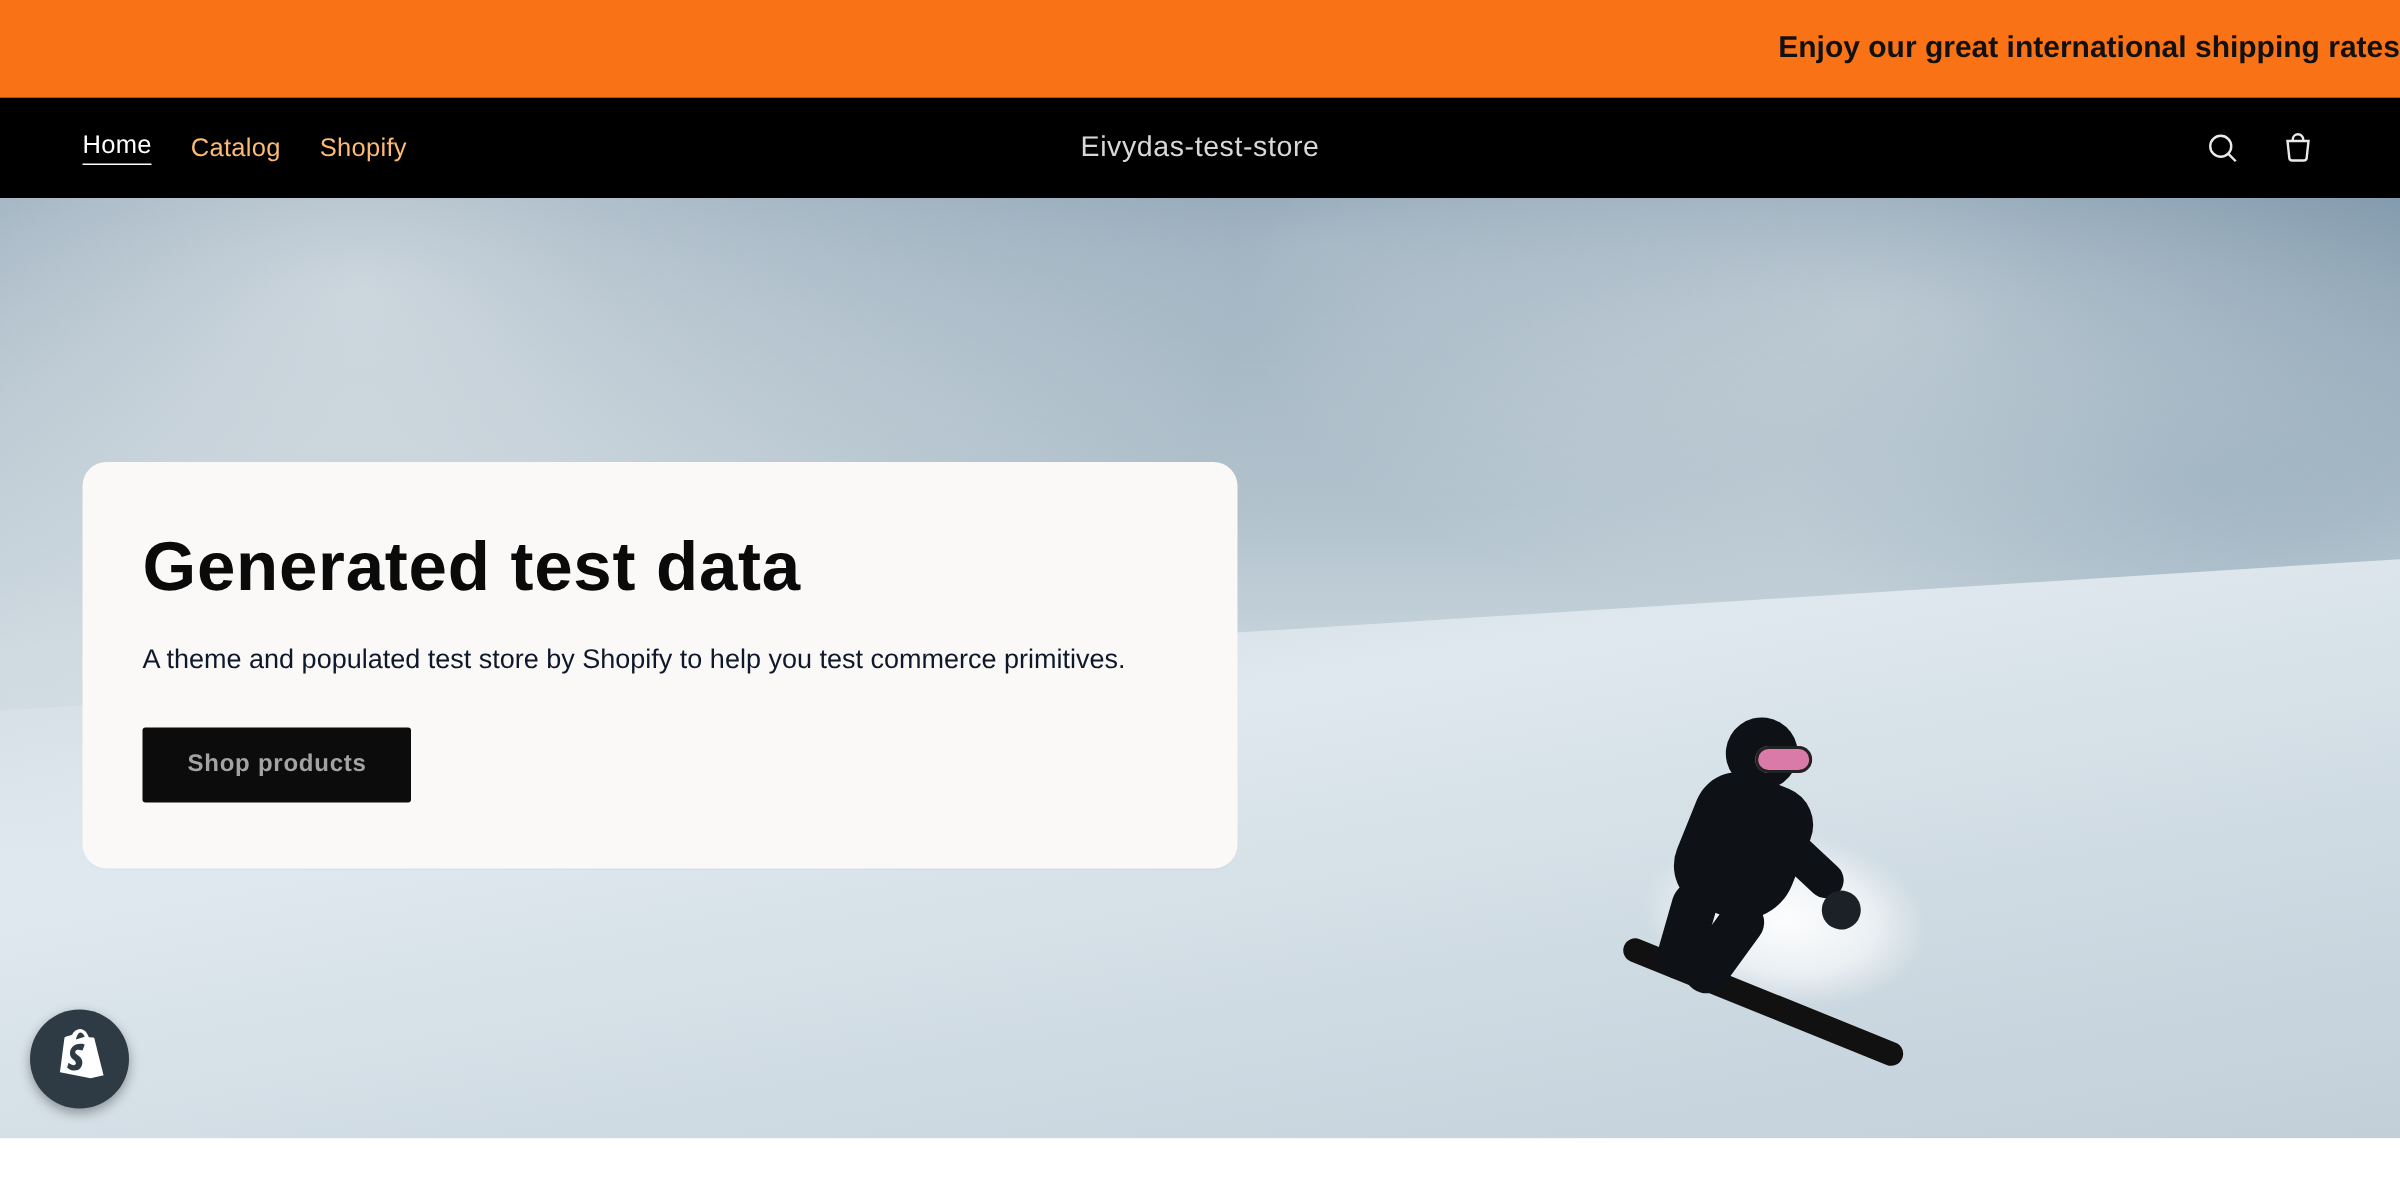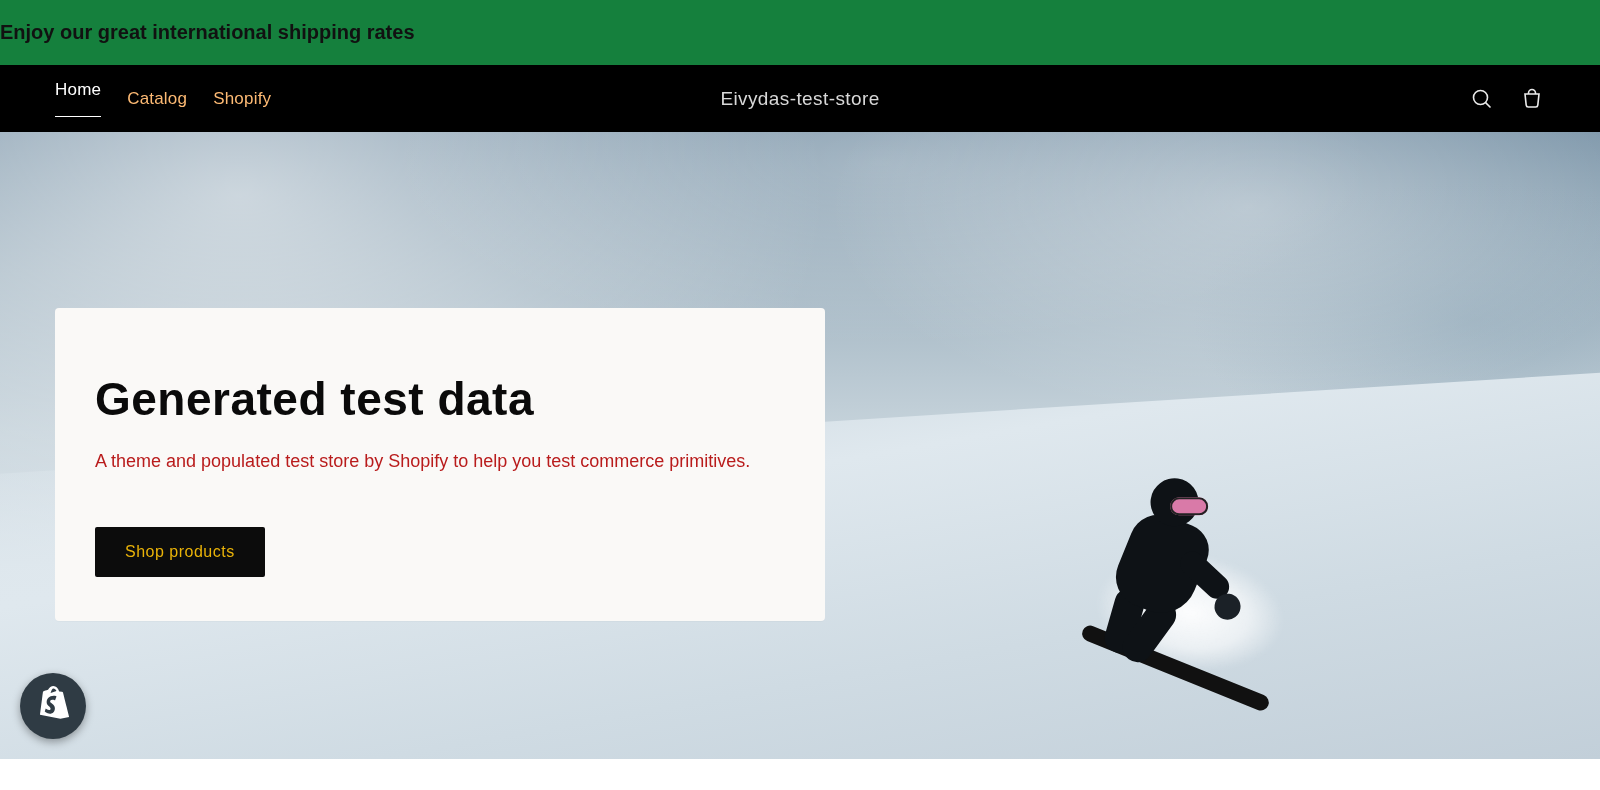--- a/index.html
+++ b/index.html
@@ -2,24 +2,24 @@
 <html><head>
 <meta charset="utf-8">
 <style>
   * { box-sizing: border-box; margin: 0; padding: 0; }
   html, body { width: 1600px; height: 790px; font-family: -apple-system, BlinkMacSystemFont, "Segoe UI", Helvetica, Arial, sans-serif; overflow: hidden; background:#fff; }
 
   
   .announcement {
     width: 100%;
     height: 65px;
-    background: #15803d;
+    background: #f97316;
     display: flex;
     align-items: center;
-    justify-content: flex-start;
+    justify-content: flex-end;
     font-weight: 700;
     font-size: 20px;
     color: #111;
   }
 
   
   .header {
     width: 100%;
     height: 67px;
     background: #000;
@@ -31,21 +31,21 @@
   .nav { display: flex; gap: 26px; align-items: center; }
   .nav a {
     color: #fdba74;
     text-decoration: none;
     font-size: 17px;
     letter-spacing: .2px;
   }
   .nav a.active {
     color: #fff;
     border-bottom: 1px solid #fff;
-    padding-bottom: 16px;
+    padding-bottom: 2px;
   }
   .store-name {
     position: absolute;
     left: 50%;
     transform: translateX(-50%);
     color: #d8d8d8;
     font-weight: 400;
     font-size: 19px;
     letter-spacing: .4px;
   }
@@ -109,47 +109,48 @@
   .b-legb   { position:absolute; left:56px;  top:130px; width:30px; height:66px; background:#0e1216; border-radius:16px; transform:rotate(8deg); }
   .b-board  { position:absolute; left:28px;  top:195px; width:200px; height:16px; background:#111; border-radius:10px; transform:rotate(14deg); }
 
   
   .hero-card {
     position: absolute;
     left: 55px;
     top: 176px;
     width: 770px;
     background: #faf9f7;
-    border-radius: 4px;
-    padding: 64px 40px 44px 40px;
+    border-radius: 16px;
+    padding: 42px 40px 44px 40px;
     box-shadow: 0 1px 0 rgba(0,0,0,0.02);
   }
   .hero-card h1 {
     font-size: 46px;
     font-weight: 800;
     letter-spacing: .5px;
     color: #0a0a0a;
     margin-bottom: 22px;
   }
   .hero-card p {
     font-size: 18px;
-    color: #b91c1c;
-    margin-bottom: 52px;
+    color: #0f172a;
+    margin-bottom: 32px;
     line-height: 1.5;
   }
   .shop-btn {
     display: inline-block;
     background: #0c0c0c;
-    color: #eab308;
+    color: #a3a3a3;
     border: none;
     padding: 16px 30px;
     font-size: 16px;
     letter-spacing: .5px;
     border-radius: 2px;
     cursor: pointer;
+    font-weight: bold;
   }
 
   
   .shopify-badge {
     position: absolute;
     left: 20px;
     bottom: 20px;
     width: 66px; height: 66px;
     border-radius: 50%;
     background: #2f3b44;

